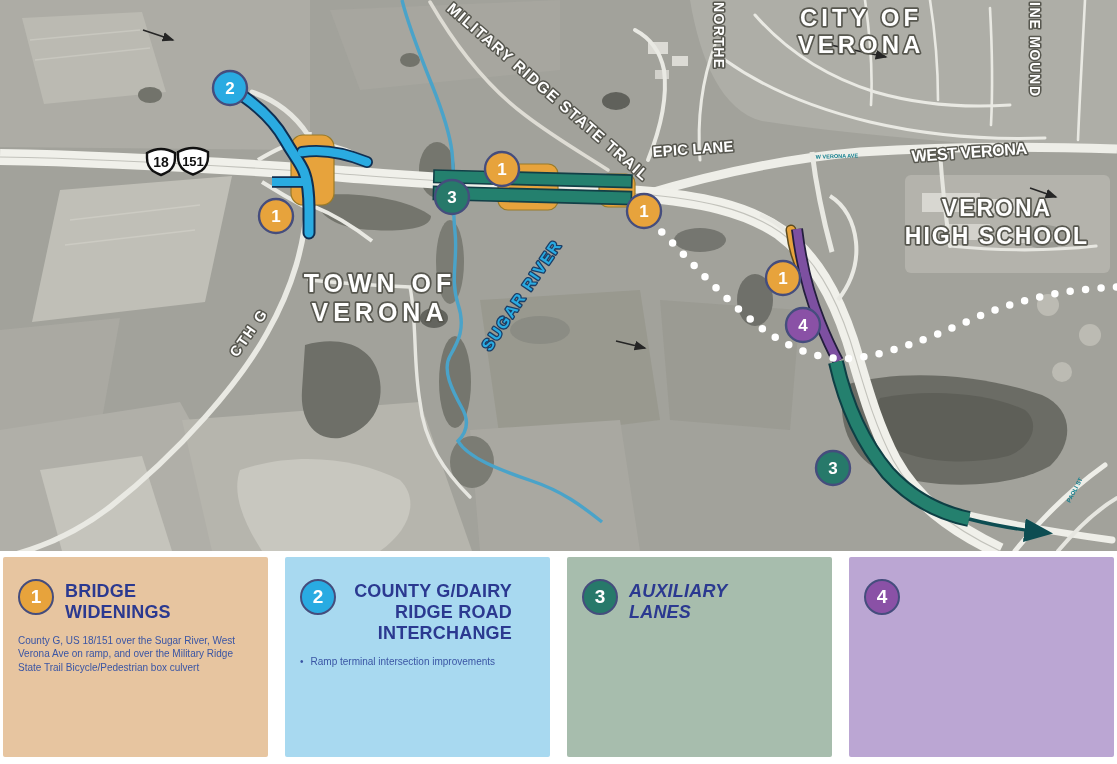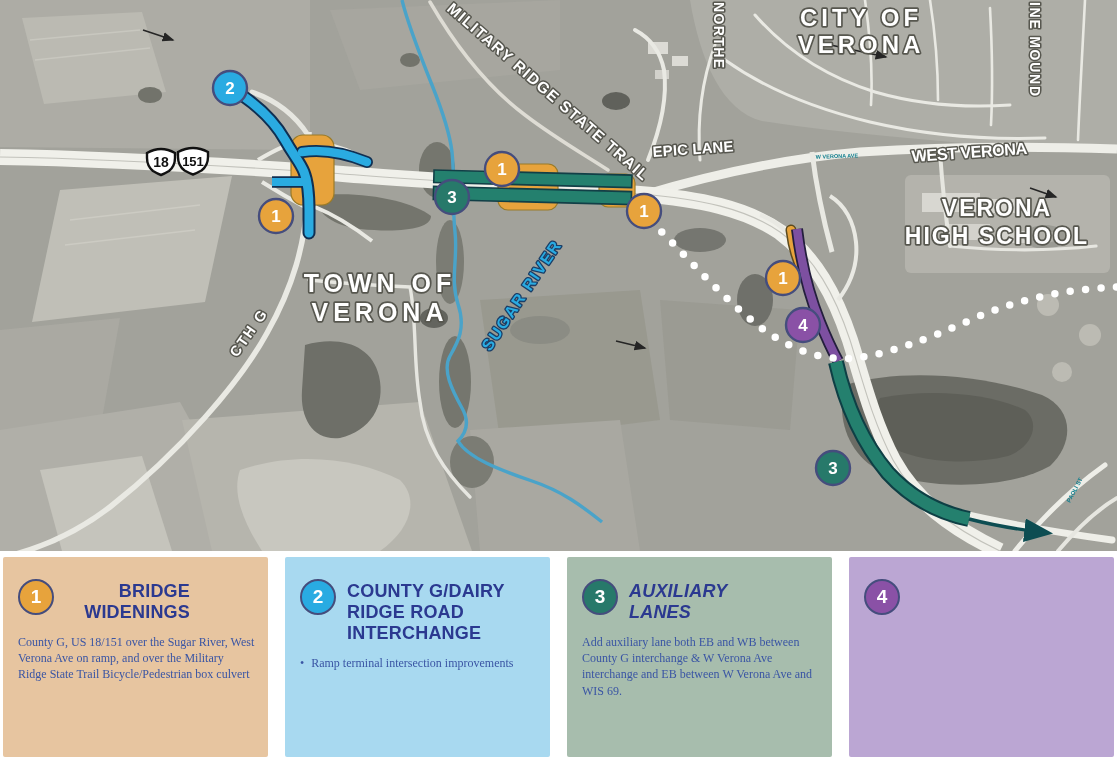--- a/index.html
+++ b/index.html
@@ -17,25 +17,25 @@
   .card-head{display:flex;align-items:flex-start;gap:11px;}
   .num-circle{width:36px;height:36px;border-radius:50%;border:2.5px solid #454d7d;
               color:#fff;font-weight:bold;font-size:19px;display:flex;align-items:center;
               justify-content:center;flex:0 0 auto;box-sizing:border-box;}
   .circle-orange{background:#e7a33c;}
   .circle-blue{background:#29abe2;}
   .circle-green{background:#27796a;}
   .circle-purple{background:#8a51a6;}
   .card-title{font-size:18px;font-weight:bold;color:#2b3990;line-height:1.16;
               letter-spacing:.2px;padding-top:2px;text-transform:uppercase;}
-  .tw-1{max-width:125px;text-align:right;}
-  .tw-2{max-width:165px;}
+  .tw-1{max-width:125px;}
+  .tw-2{max-width:165px;text-align:right;}
   .tw-3{max-width:125px;font-style:italic;}
   .tw-4{max-width:195px;}
-  .card-body{margin-top:11px;font-size:12px;line-height:1.36;color:#3a55a4;font-family:Liberation Serif, serif;}
+  .card-body{margin-top:11px;font-size:10px;line-height:1.36;color:#3a55a4;}
   .bullet-row{display:flex;gap:7px;}
   .bullet-dot{flex:0 0 auto;}
   
   text{font-family:"Liberation Sans",sans-serif;}
   .maplabel{fill:#ffffff;font-weight:bold;paint-order:stroke;stroke:#57574f;stroke-width:3px;
             stroke-linejoin:round;}
   .maplabel-big{stroke-width:3.4px;}
   .riverlabel{fill:#29abe2;font-weight:bold;paint-order:stroke;stroke:#1c3e66;stroke-width:2.6px;
               stroke-linejoin:round;}
   .tinyroad{fill:#127f8e;font-weight:bold;}
@@ -290,21 +290,20 @@
         <span class="bullet-dot">•</span>
         <span>Ramp terminal intersection improvements</span>
       </div>
     </div>
 
     <div class="card card-3">
       <div class="card-head">
         <div class="num-circle circle-green">3</div>
         <div class="card-title tw-3">AUXILIARY LANES</div>
       </div>
-      <div class="card-body">Add auxiliary lane both EB and WB between County G interchange &amp; W Verona Ave interchange and EB between W Verona Ave and WIS 69.</div>
     </div>
 
     <div class="card card-4">
       <div class="card-head">
         <div class="num-circle circle-purple">4</div>
       </div>
     </div>
 
   </div>
 </div>

